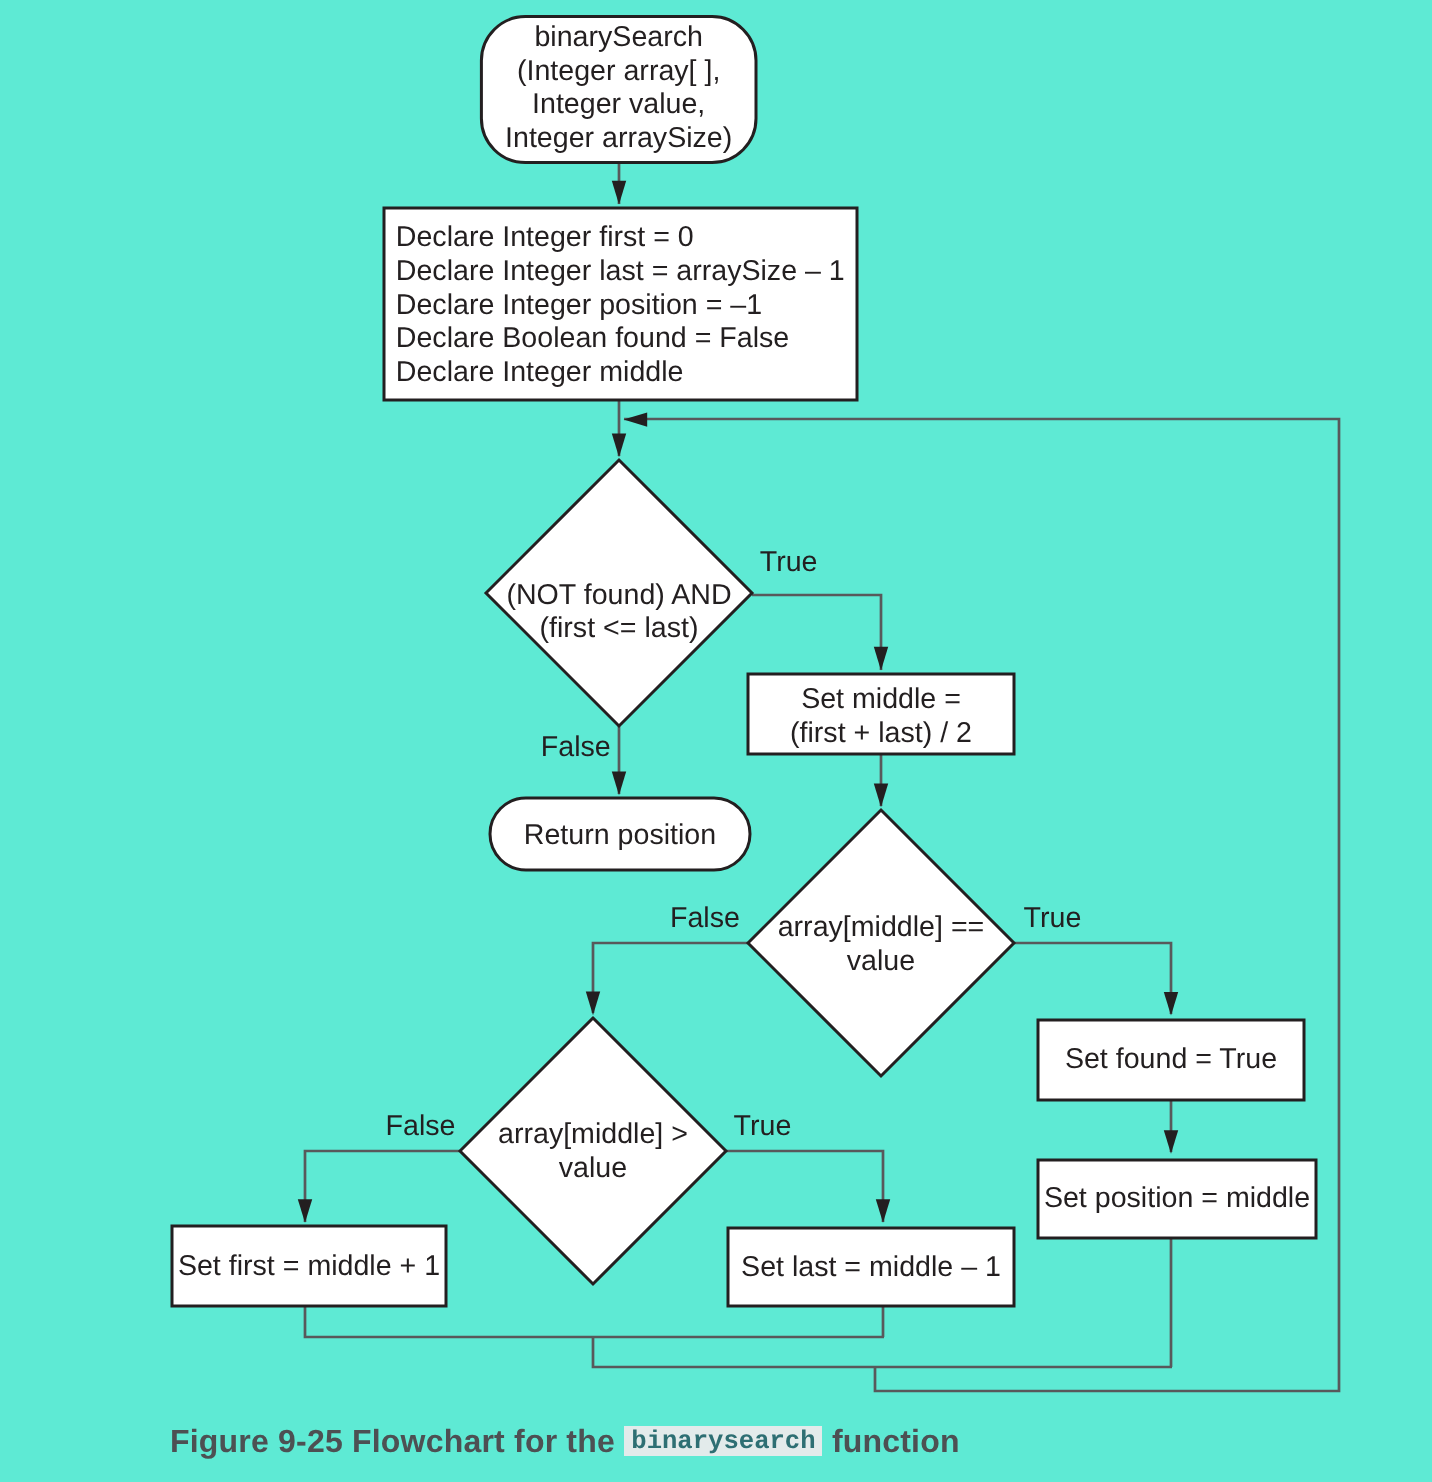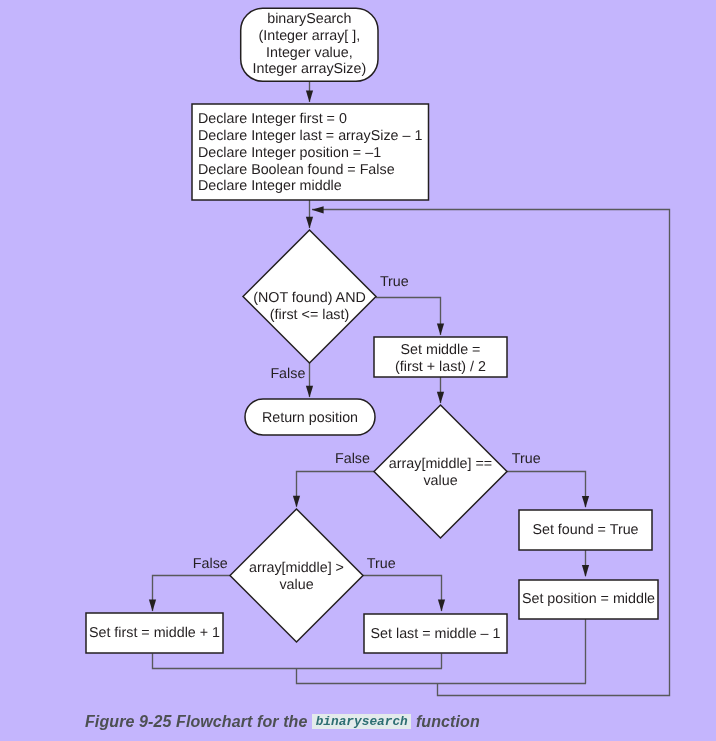--- a/index.html
+++ b/index.html
@@ -1,31 +1,31 @@
 <!DOCTYPE html>
 <html><head>
 <meta charset="utf-8">
 <title>Figure 9-25 Flowchart for the binarysearch function</title>
 <style>
   html,body{margin:0;padding:0;background:#ffffff;}
   body{width:716px;height:741px;overflow:hidden;
        font-family:"Liberation Sans", sans-serif;
        -webkit-font-smoothing:antialiased;}
-  #figure{position:relative;width:716px;height:741px;background:#c4b5fd;}
+  #figure{position:relative;width:716px;height:741px;background:#5eead4;}
   #flow{position:absolute;left:0;top:0;}
   .shape{fill:#ffffff;stroke:#231f20;stroke-width:1.5;}
   .conn{fill:none;stroke:#58595b;stroke-width:1.35;}
   .arrowfill{fill:#231f20;}
   svg text{-webkit-font-smoothing:antialiased;text-rendering:geometricPrecision;}
   .nodetext{font-family:"Liberation Sans", sans-serif;font-size:14.3px;fill:#231f20;}
   .edgelabel{font-family:"Liberation Sans", sans-serif;font-size:14.3px;fill:#231f20;}
   #caption{position:absolute;left:85px;top:713px;
            font-family:"Liberation Sans", sans-serif;
            font-size:16px;font-weight:bold;color:#4d5053;
-           letter-spacing:0.1px;white-space:nowrap;font-style:italic;}
+           letter-spacing:0.1px;white-space:nowrap;}
   #caption .code{font-family:"Liberation Mono", monospace;
            background:#e3ebeb;color:#2e6f73;font-size:12.8px;
            font-weight:bold;padding:0 3.6px;letter-spacing:0;
            line-height:15px;display:inline-block;
            position:relative;top:-2.5px;}
 </style>
 </head>
 <body>
 
 <div id="figure">

